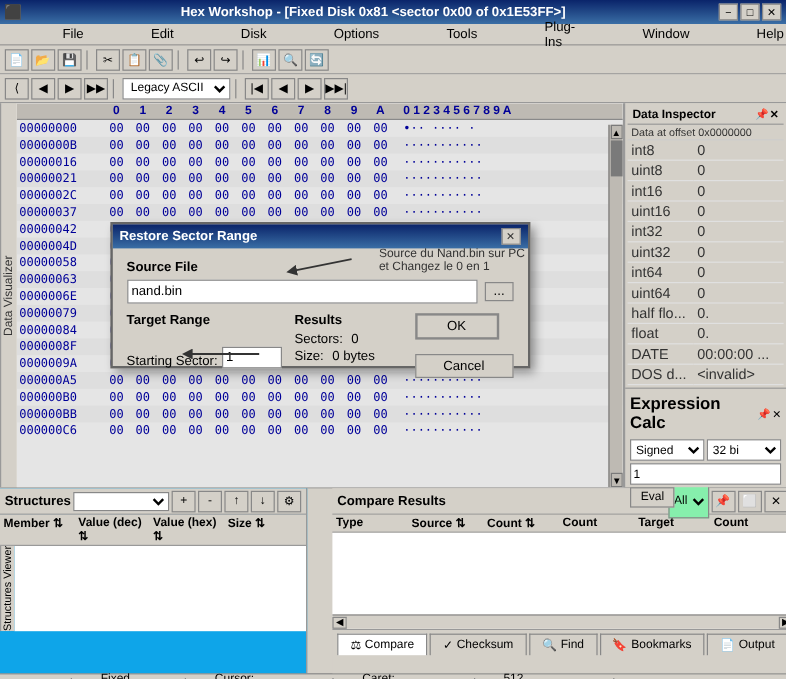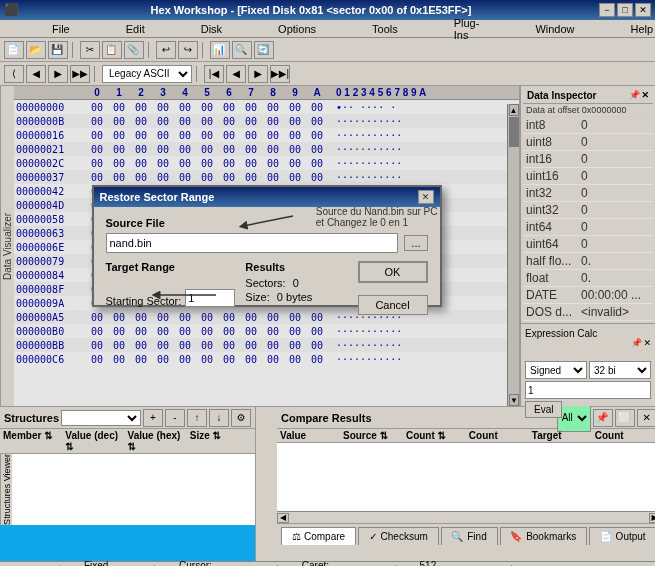--- a/index.html
+++ b/index.html
@@ -128,21 +128,21 @@
       font-weight: bold;
       display: flex;
       justify-content: space-between;
     }
     .data-inspector-table { width: 100%; border-collapse: collapse; }
     .data-inspector-table td { font-size: 12px; padding: 1px 3px; border-bottom: 1px solid #e0e0e0; }
     .data-inspector-table td:first-child { color: #333; width: 55px; }
     .data-inspector-table td:last-child { color: #333; }
 
     .expr-calc-panel { border-top: 1px solid #999; padding: 4px; }
-    .expr-title { font-size: 10px; font-weight: normal; margin-bottom: 18px; }
+    .expr-title { font-size: 14px; font-weight: bold; margin-bottom: 2px; }
     .expr-row { display: flex; gap: 2px; margin-bottom: 2px; }
     .expr-select { font-size: 10px; background: white; border: 1px solid #888; flex: 1; height: 18px; }
     .expr-input { font-size: 10px; background: white; border: 1px solid #888; width: 100%; height: 18px; padding: 0 2px; margin-bottom: 2px; }
     .eval-btn { font-size: 10px; background: #d4d0c8; border: 1px solid #888; padding: 2px 8px; cursor: pointer; }
 
     
     .bottom-area {
       height: 155px;
       display: flex;
       border-top: 1px solid #999;
@@ -272,21 +272,21 @@
       font-size: 11px;
       cursor: pointer;
       width: 70px;
     }
     .modal-cancel-btn {
       background: #d4d0c8;
       border: 1px solid #888;
       padding: 3px 16px;
       font-size: 11px;
       cursor: pointer;
-      width: 70px;
+      width: 82px;
     }
   </style>
 </head>
 <body>
 
 <div class="title-bar">
   <span style="font-size:12px; margin-right:4px;">⬛</span>
   <span class="title-bar-title">Hex Workshop - [Fixed Disk 0x81 &lt;sector 0x00 of 0x1E53FF&gt;]</span>
   <div class="title-bar-controls">
     <button class="title-btn">−</button>
@@ -898,21 +898,21 @@
         <select style="font-size:10px; background:#86efac; border:1px solid #888; height:28px;">
           <option>All</option>
         </select>
         <button class="toolbar-btn">📌</button>
         <button class="toolbar-btn">⬜</button>
         <button class="toolbar-btn">✕</button>
       </div>
     </div>
 
     <div style="display:flex; background:#d4d0c8; border-bottom:1px solid #999; padding:1px 3px;">
-      <div style="font-size:10px; font-weight:bold; flex:1;">Value</div>
+      <div style="font-size:10px; font-weight:bold; flex:1;">Type</div>
       <div style="font-size:10px; font-weight:bold; flex:1;">Source <span>⇅</span></div>
       <div style="font-size:10px; font-weight:bold; flex:1;">Count <span>⇅</span></div>
       <div style="font-size:10px; font-weight:bold; flex:1;">Count</div>
       <div style="font-size:10px; font-weight:bold; flex:1;">Target</div>
       <div style="font-size:10px; font-weight:bold; flex:1;">Count</div>
     </div>
     <div style="flex:1; background:white; height:80px; position:relative;">
 
       <div style="position:absolute; bottom:0; left:0; right:0; height:12px; background:#d4d0c8; border-top:1px solid #888; display:flex; align-items:center;">
         <div style="width:12px; height:10px; background:#d4d0c8; border:1px solid #888; display:flex; align-items:center; justify-content:center; font-size:8px; cursor:pointer;">◀</div>

